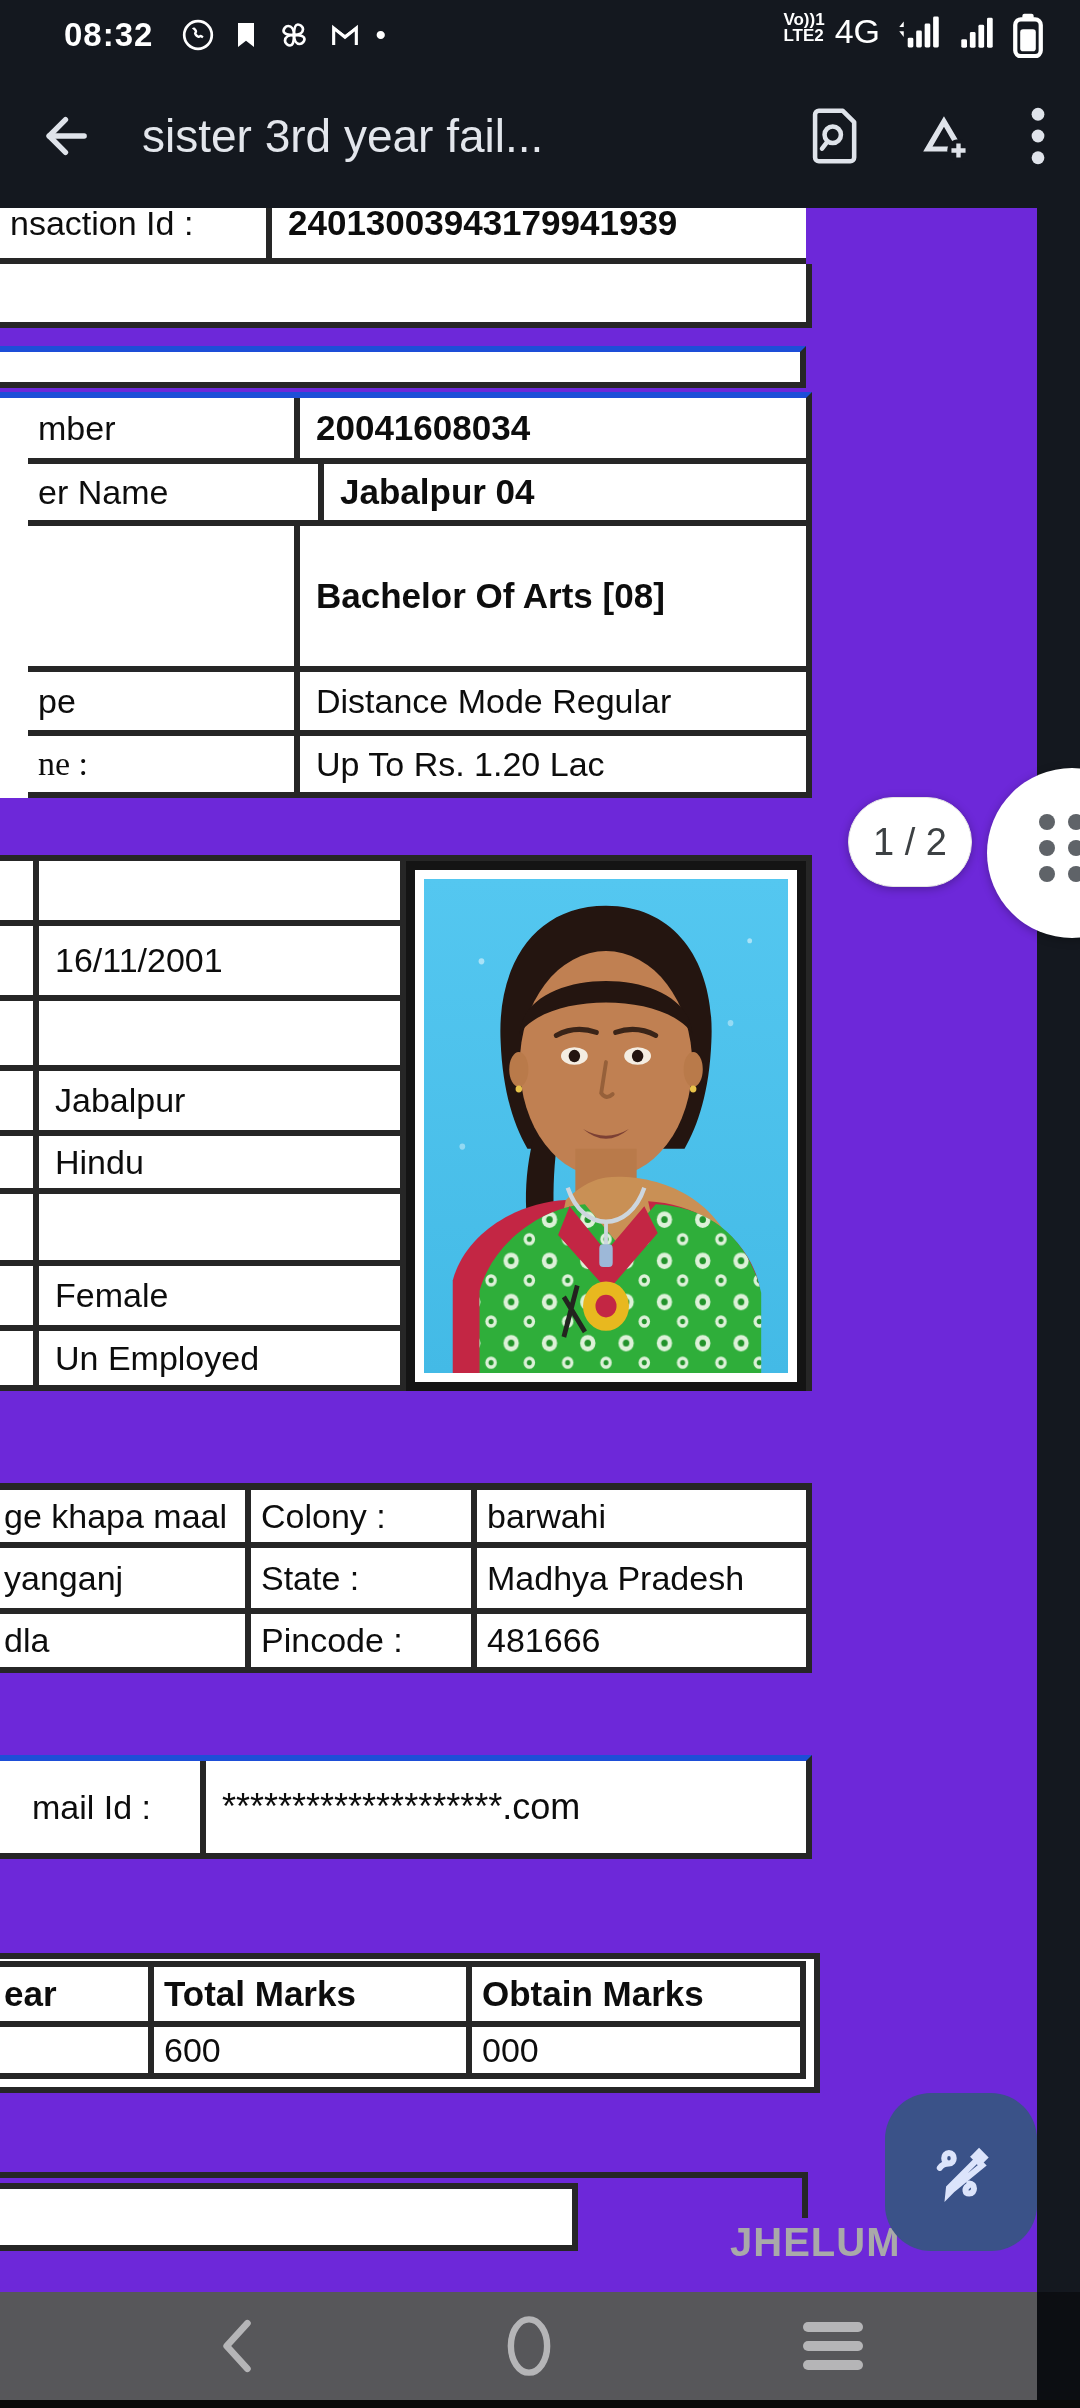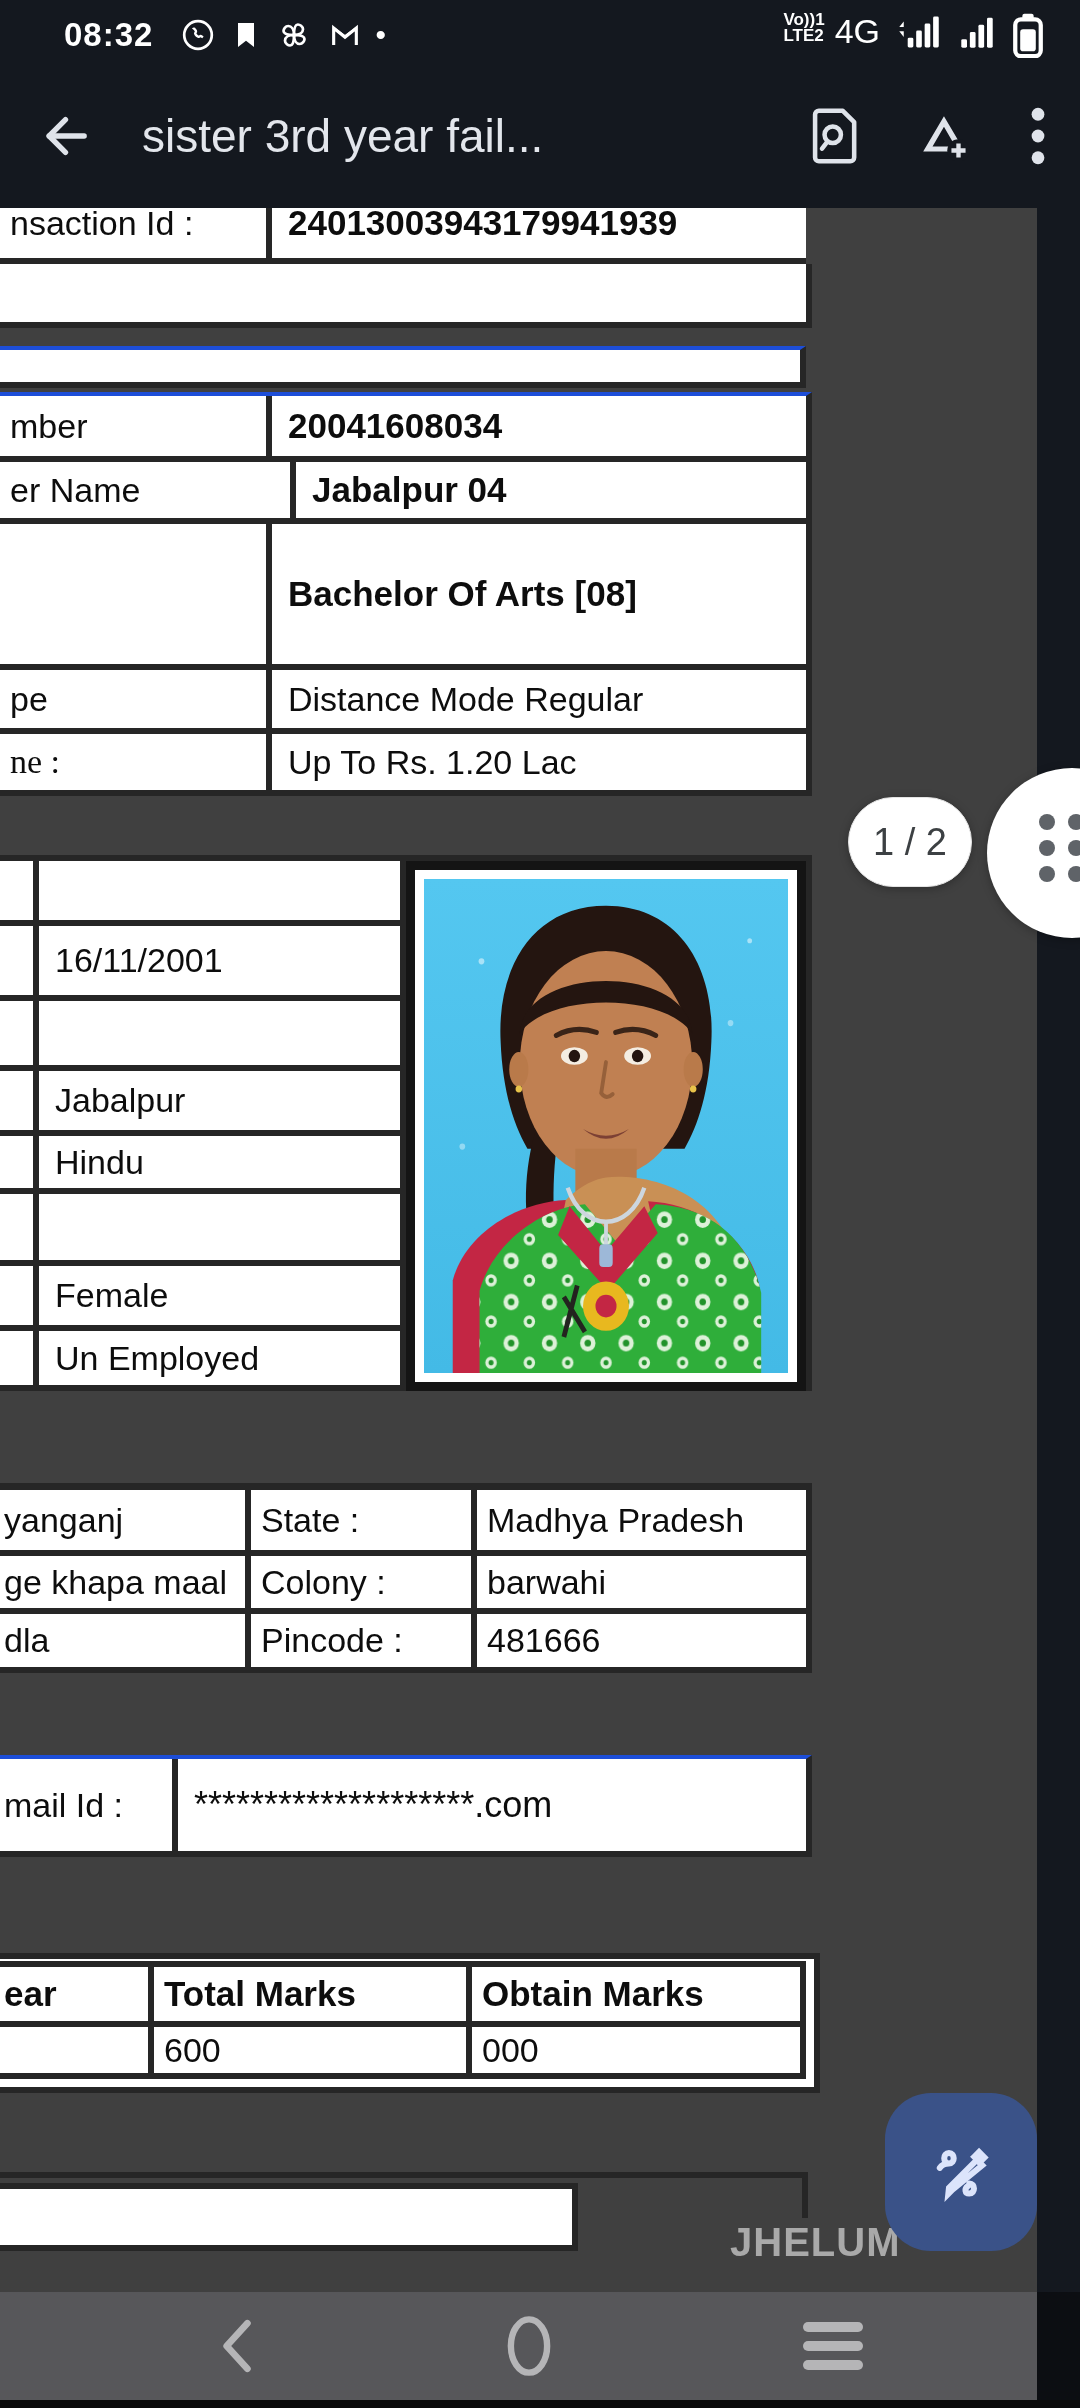--- a/index.html
+++ b/index.html
@@ -20,28 +20,28 @@
 
   
   .app-bar{position:absolute;top:64px;left:0;width:1080px;height:144px;background:#14181f;
            display:flex;align-items:center;padding:0 34px;}
   .ab-title{color:#e3e6ec;font-size:46px;margin-left:52px;flex:0 1 auto;white-space:nowrap;
             overflow:hidden;}
   .ab-actions{margin-left:auto;display:flex;align-items:center;gap:58px;}
   .icon-btn{background:none;border:none;padding:0;display:flex;align-items:center;cursor:pointer;}
 
   
-  .doc{position:absolute;top:208px;left:0;width:1080px;height:2084px;background:#404040;overflow:hidden;}
+  .doc{position:absolute;top:208px;left:0;width:1080px;height:2084px;background:#6d28d9;overflow:hidden;}
   .tbl{position:absolute;background:#fff;}
   .r{display:flex;}
   .c{display:flex;align-items:center;padding:0 10px;font-size:34px;color:#0d0d0d;overflow:hidden;
      flex:0 0 auto;}
   .cv{flex:1 1 auto;}
   .bb{border-bottom:6px solid #262626;} .br{border-right:6px solid #262626;}
-  .bt{border-top:4px solid #1d4ed8;}
+  .bt{border-top:6px solid #1d4ed8;padding-left:28px;}
   .bold{font-weight:bold;font-size:35px;}
   .clip-top span{display:block;margin-top:-20px;}
 
   .grid-d{position:absolute;display:grid;background:#fff;
           grid-template-columns:39px 367px 1fr;
           grid-template-rows:65px 75px 70px 65px 58px 72px 65px 60px;
           border-top:6px solid #262626;border-right:6px solid #262626;}
   .dcell{border-right:6px solid #262626;border-bottom:6px solid #262626;display:flex;
          align-items:center;padding:0 16px;font-size:34px;color:#0d0d0d;}
   .dmini{padding:0;}
@@ -320,40 +320,40 @@
             <rect x="183" y="355" width="14" height="22" rx="4" fill="#9db8d8"></rect>
             <circle cx="190" cy="415" r="24" fill="#e8b81f"></circle>
               <circle cx="190" cy="415" r="11" fill="#c32644"></circle>
             <path d="M160 395l-14 50M168 440l-22-34" stroke="#23231f" stroke-width="5"></path>
           </svg>
         </div>
       </div>
     </div>
 
     <div class="tbl br" style="top:1275px;left:0;width:812px;border-top:7px solid #262626;">
+      <div class="r bb" style="height:58px;">
+        <div class="c" style="width:251px;border-right:6px solid #262626;padding-left:4px;">
+            <span>ge khapa maal</span>
+          </div>
+        <div class="c" style="width:226px;border-right:6px solid #262626;">
+            <span>Colony :</span>
+          </div>
+        <div class="c cv">
+            <span>barwahi</span>
+          </div>
+      </div>
       <div class="r bb" style="height:66px;">
         <div class="c" style="width:251px;border-right:6px solid #262626;padding-left:4px;">
             <span>yanganj</span>
           </div>
         <div class="c" style="width:226px;border-right:6px solid #262626;">
             <span>State :</span>
           </div>
         <div class="c cv">
             <span>Madhya Pradesh</span>
-          </div>
-      </div>
-      <div class="r bb" style="height:58px;">
-        <div class="c" style="width:251px;border-right:6px solid #262626;padding-left:4px;">
-            <span>ge khapa maal</span>
-          </div>
-        <div class="c" style="width:226px;border-right:6px solid #262626;">
-            <span>Colony :</span>
-          </div>
-        <div class="c cv">
-            <span>barwahi</span>
           </div>
       </div>
       <div class="r bb" style="height:59px;">
         <div class="c" style="width:251px;border-right:6px solid #262626;padding-left:4px;">
             <span>dla</span>
           </div>
         <div class="c" style="width:226px;border-right:6px solid #262626;">
             <span>Pincode :</span>
           </div>
         <div class="c cv">

